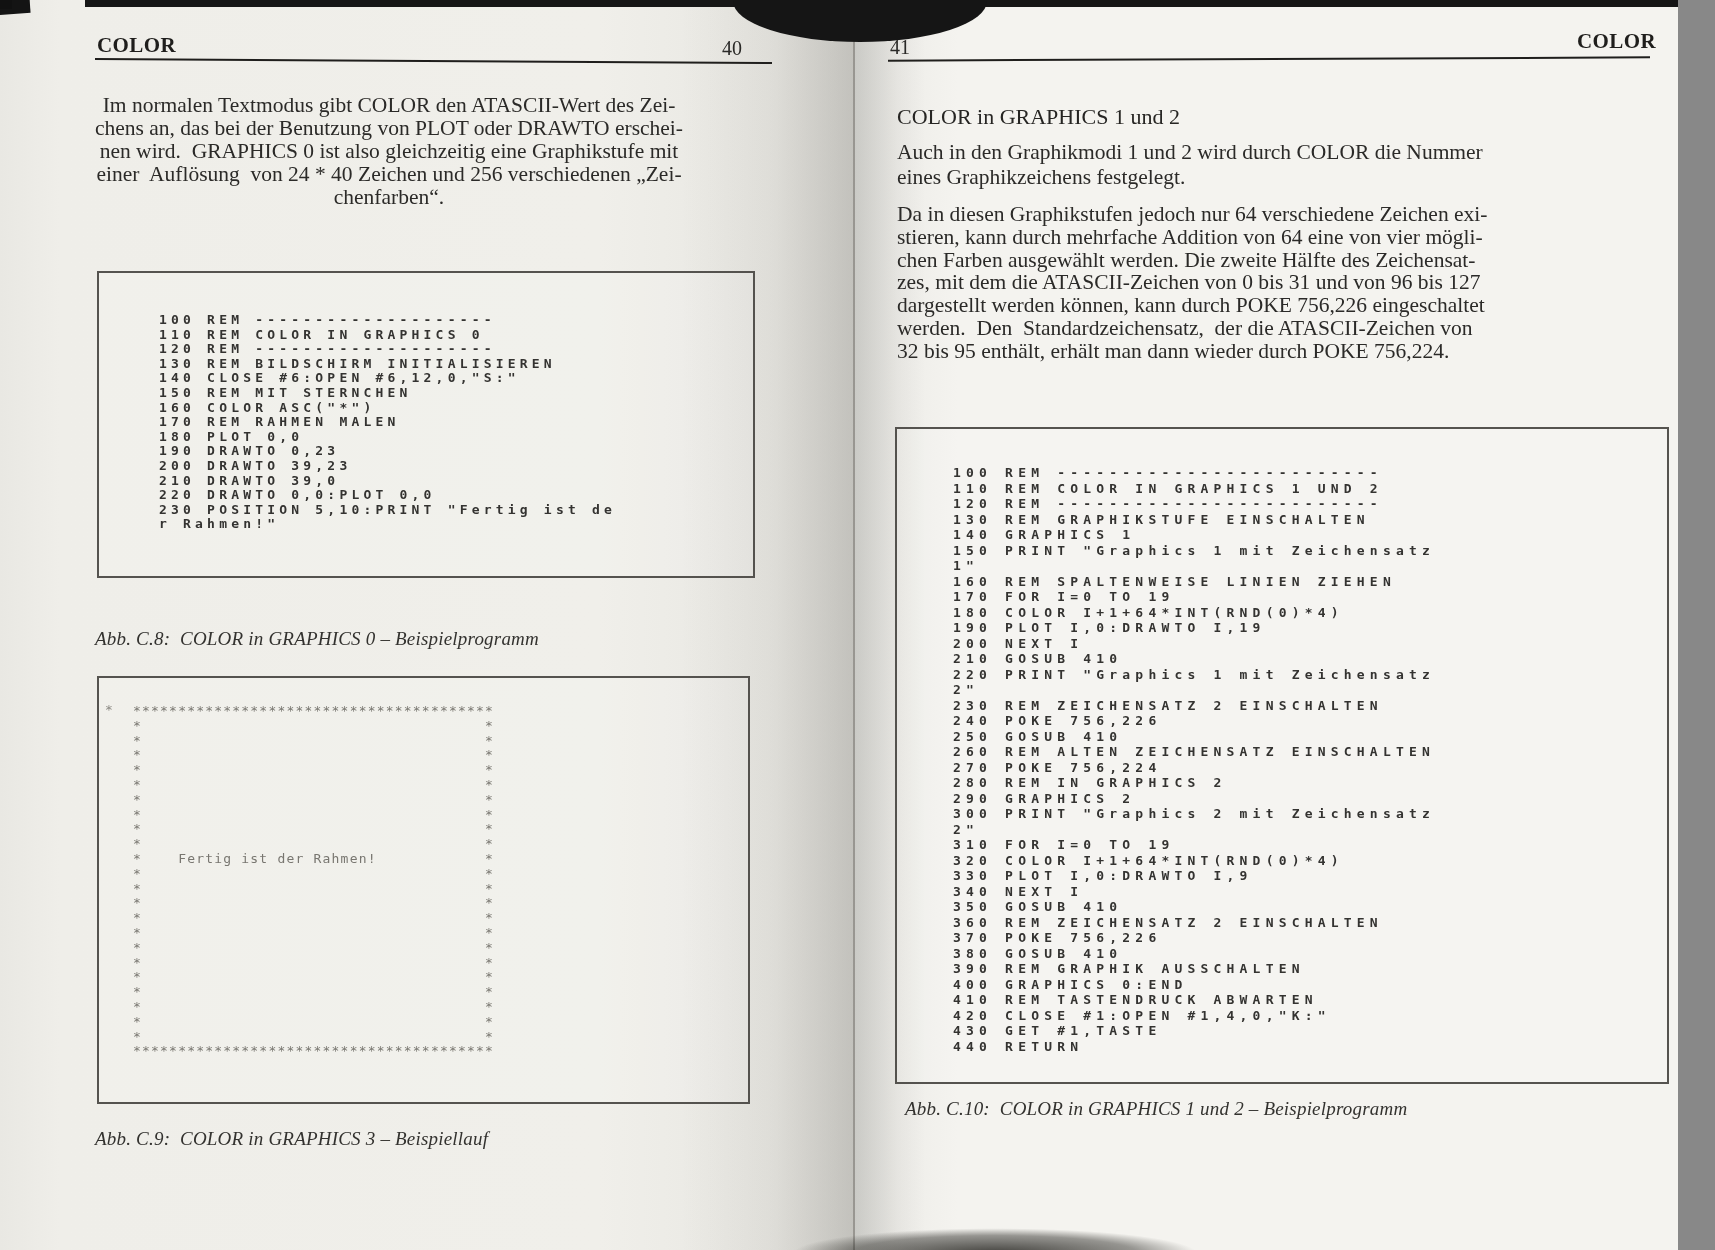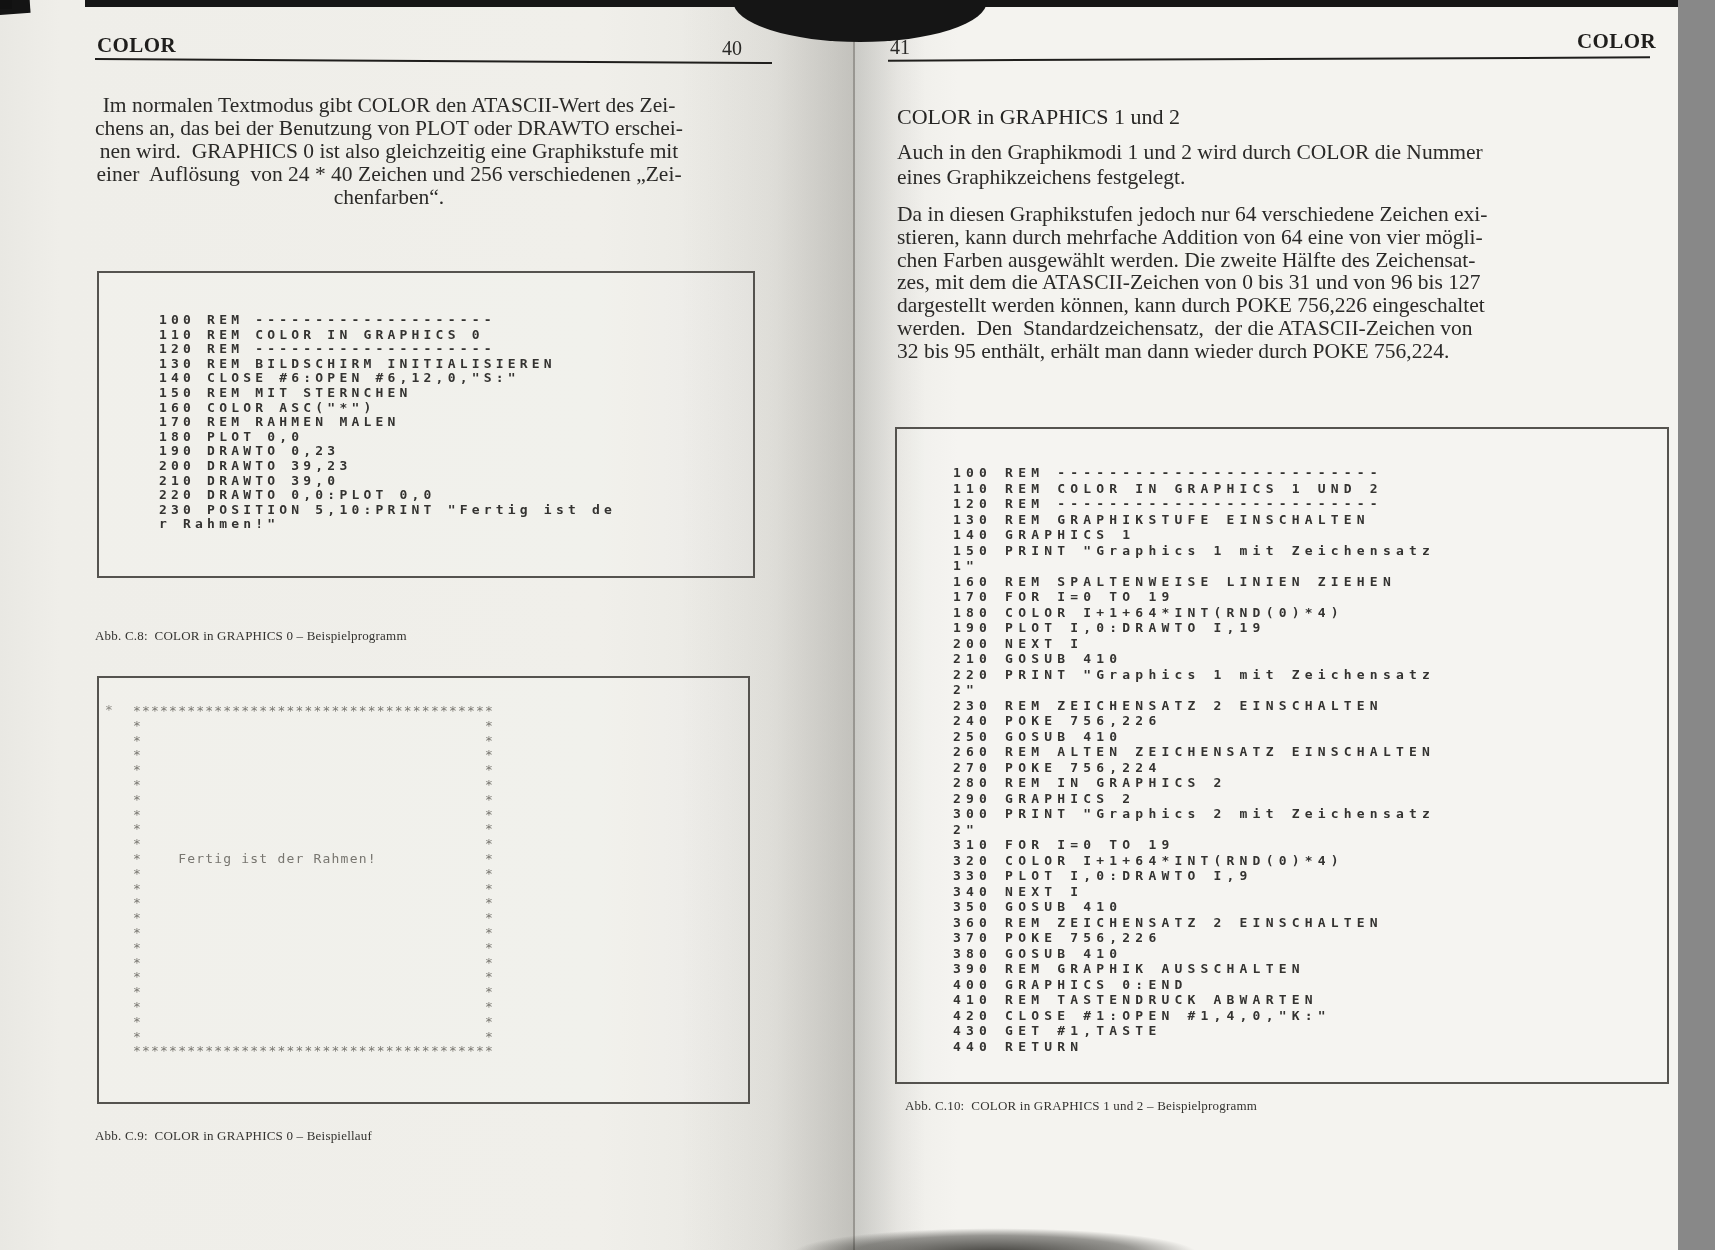--- a/index.html
+++ b/index.html
@@ -30,21 +30,21 @@
      background:linear-gradient(90deg,#dededa 0%,#eeede9 5%,#f4f3ef 12%,#f4f3ef 96%,#ecebe7 100%);}
 
   
   .runhead{position:absolute;font-weight:bold;font-size:21px;letter-spacing:0.4px;color:#1f1e1c;}
   .pagenum{position:absolute;font-size:20px;color:#2a2927;}
   .rule{position:absolute;height:2px;background:#1f1e1c;}
   pre{margin:0;}
   .body-text{position:absolute;font-family:"Liberation Serif",serif;font-size:21.5px;
              line-height:23px;color:#2b2a28;white-space:pre;}
   .heading{position:absolute;font-size:22px;color:#262523;white-space:pre;}
-  .caption{position:absolute;font-size:13px;color:#33322f;white-space:pre;letter-spacing:0.2px;}
+  .caption{position:absolute;font-style:italic;font-size:19px;color:#33322f;white-space:pre;letter-spacing:0.2px;}
 
   .listing-box{position:absolute;border:2px solid #55534f;background:rgba(255,255,255,0.12);}
   .code{position:absolute;font-family:"DejaVu Sans Mono",monospace;font-weight:bold;
         white-space:pre;color:#343331;}
   .code.small{font-size:13px;line-height:14.6px;letter-spacing:4.2px;left:60px;top:40px;}
   .code.tall {font-size:13px;line-height:15.5px;letter-spacing:5.2px;left:56px;top:36px;}
   .screen-output{position:absolute;left:34px;top:26px;font-family:"DejaVu Sans Mono",monospace;
         font-size:13px;line-height:14.8px;letter-spacing:1.2px;white-space:pre;color:#787670;}
   .stray{position:absolute;left:6px;top:24px;font-family:"DejaVu Sans Mono",monospace;
         font-size:13px;color:#8a8882;}
@@ -124,21 +124,21 @@
 *                                      *
 *                                      *
 *                                      *
 *                                      *
 *                                      *
 *                                      *
 *                                      *
 *                                      *
 ****************************************</pre>
     </div>
-    <div class="caption cap2">Abb. C.9:  COLOR in GRAPHICS 0 – Beispiellauf</div>
+    <div class="caption cap2">Abb. C.9:  COLOR in GRAPHICS 3 – Beispiellauf</div>
   </section>
 
   <section class="page right">
     <div class="pagenum rp-num">41</div>
     <div class="rule rp-rule"></div>
     <div class="runhead rp-head">COLOR</div>
 
     <div class="heading rp-heading">COLOR in GRAPHICS 1 und 2</div>
     <pre class="body-text rp-p1">Auch in den Graphikmodi 1 und 2 wird durch COLOR die Nummer
 eines Graphikzeichens festgelegt.</pre>

